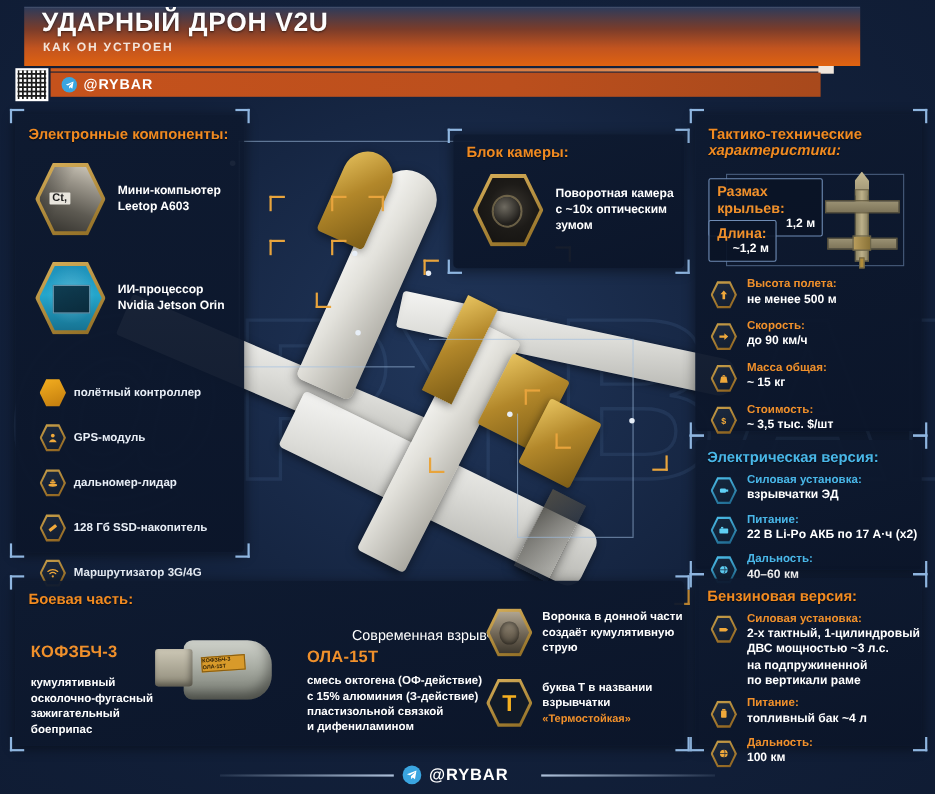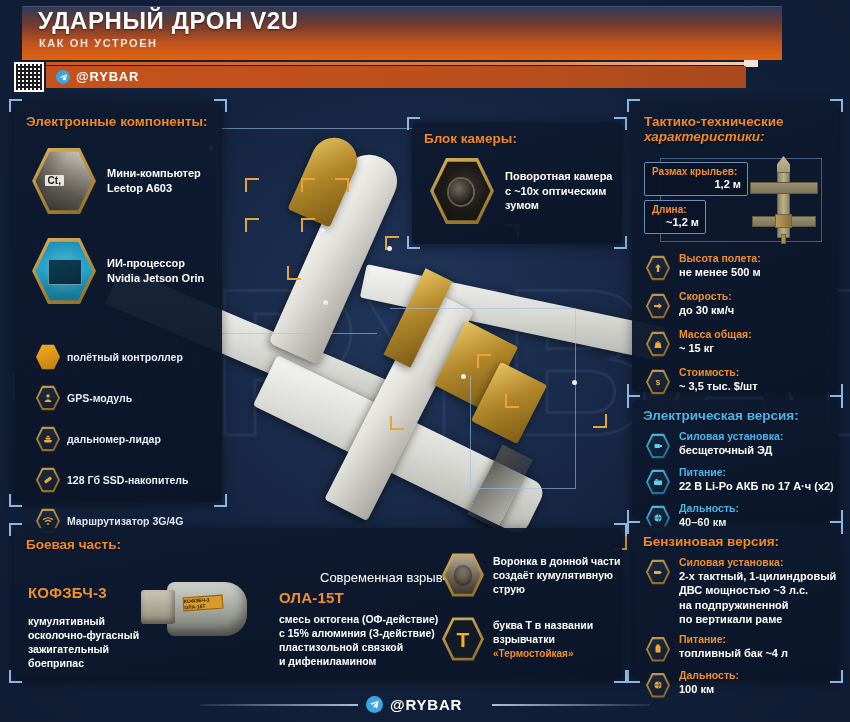--- a/index.html
+++ b/index.html
@@ -218,21 +218,21 @@
   .big-item-text { font-size: 11px; font-weight: 700; color: #fff; line-height: 1.32; }
 
   
   .dim-box {
     position: absolute;
     border: 1px solid #6f8cb5;
     background: rgba(10,20,38,0.92);
     padding: 3px 6px 4px 7px;
     border-radius: 2px;
   }
-  .dim-key { font-size: 10px; font-weight: 700; color: #f0902b; line-height: 1.2; }
+  .dim-key { font-size: 13px; font-weight: 700; color: #f0902b; line-height: 1.2; }
   .dim-val { font-size: 11px; font-weight: 700; color: #fff; line-height: 1.2; text-align: right; }
   .dim-frame {
     position: absolute;
     border: 1px solid rgba(120,150,190,0.55);
   }
   .plan-fus {
     position:absolute;
     background: linear-gradient(90deg,#8d8463,#bdb18a,#8d8463);
     border:1px solid #6b6347;
   }
@@ -544,21 +544,21 @@
       <div class="row-top">
         <div class="hex hex-sm" style="margin-top:3px;">
             <div class="hex-in">
           <svg viewBox="0 0 24 24">
                 <path d="M4 10h9V6l7 6-7 6v-4H4z" fill="#f0a93b"></path>
               </svg>
         </div>
           </div>
         <div>
           <div class="spec-key">Скорость:</div>
-          <div class="spec-val">до 30 км/ч</div>
+          <div class="spec-val">до 90 км/ч</div>
         </div>
       </div>
       <div class="row-top">
         <div class="hex hex-sm" style="margin-top:3px;">
             <div class="hex-in">
           <svg viewBox="0 0 24 24">
                 <path d="M7 9h10l2 11H5z" fill="#f0a93b"></path>
                 <path d="M10 9a2 2 0 014 0" stroke="#f0a93b" stroke-width="2" fill="none"></path>
               </svg>
         </div>
@@ -595,21 +595,21 @@
         <div class="hex hex-sm hex-cy" style="margin-top:3px;">
             <div class="hex-in">
           <svg viewBox="0 0 24 24">
                 <rect x="5" y="8" width="11" height="8" rx="2" fill="#5fd0f5"></rect>
                 <rect x="16" y="10" width="4" height="4" fill="#5fd0f5"></rect>
               </svg>
         </div>
           </div>
         <div>
           <div class="spec-key cyan">Силовая установка:</div>
-          <div class="spec-val">бесщеточный ЭД</div>
+          <div class="spec-val">взрывчатки ЭД</div>
         </div>
       </div>
       <div class="row-top">
         <div class="hex hex-sm hex-cy" style="margin-top:3px;">
             <div class="hex-in">
           <svg viewBox="0 0 24 24">
                 <rect x="4" y="9" width="16" height="9" rx="1.5" fill="#5fd0f5"></rect>
                 <rect x="7" y="6" width="4" height="3" fill="#5fd0f5"></rect>
               </svg>
         </div>

